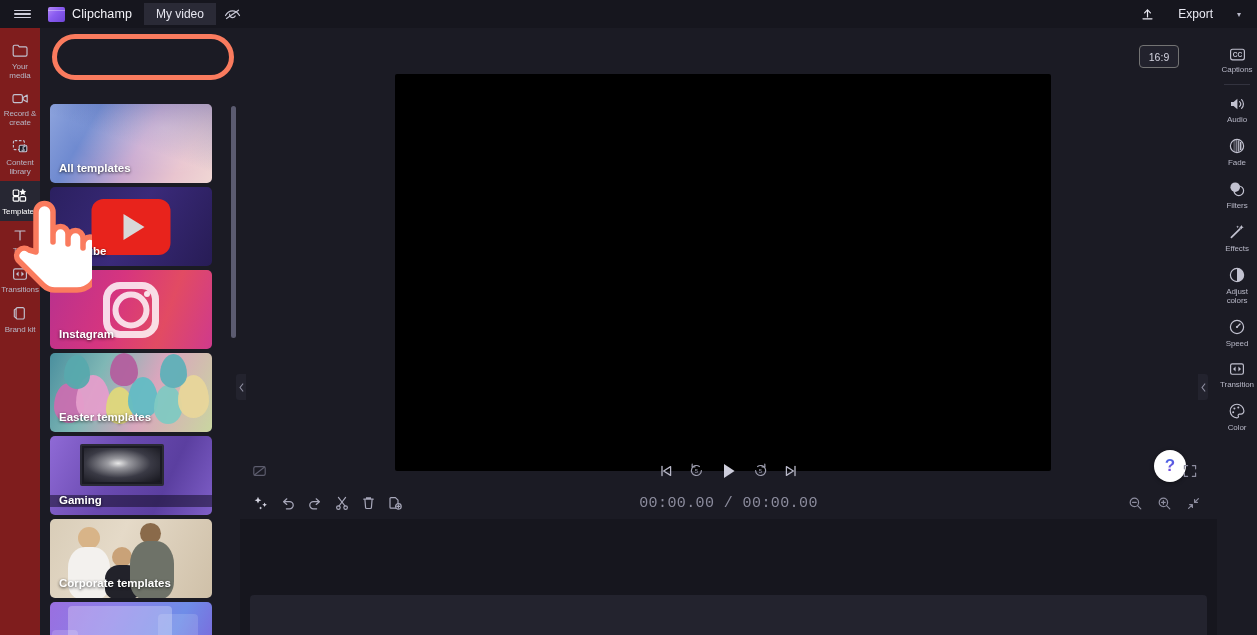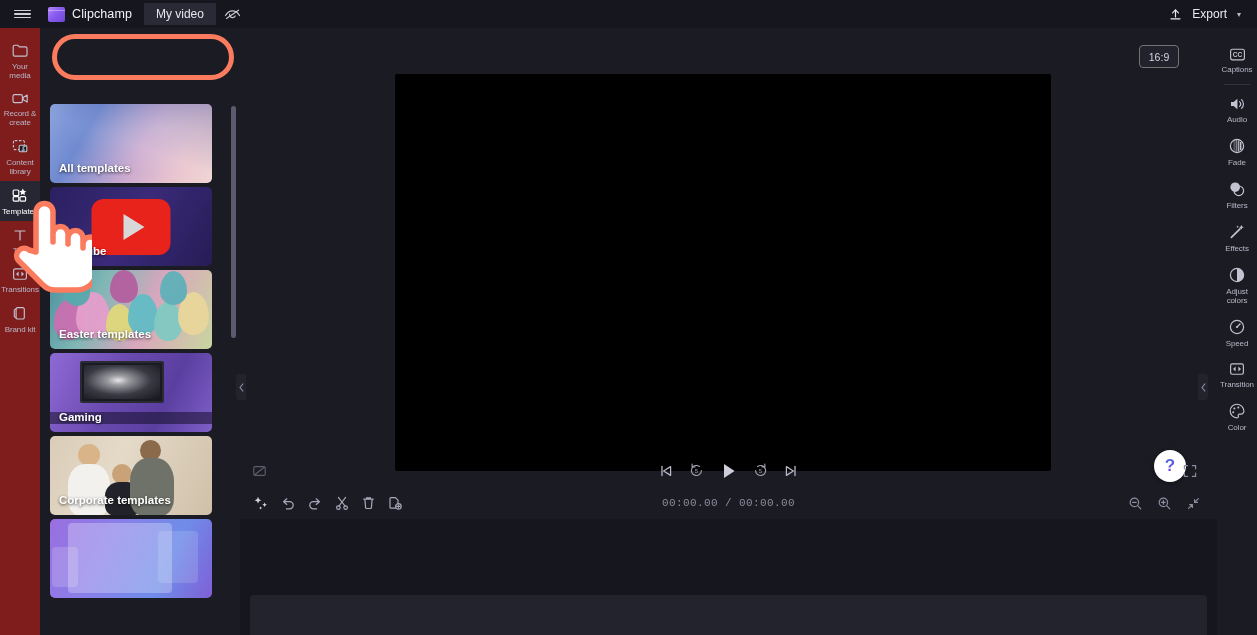--- a/index.html
+++ b/index.html
@@ -34,21 +34,21 @@
   }
   .brand-name { font-size:12.5px; color:#f2f2f7; letter-spacing:.1px; }
   .vtab {
     height:22px; padding:0 12px; display:flex; align-items:center;
     background:#2a2a36; border-radius:0; font-size:12px; color:#e6e6ef;
     margin-left:2px; cursor:pointer;
   }
   .eyeoff { width:34px; height:28px; display:flex; align-items:center; justify-content:center; cursor:pointer; }
   .spacer { flex:1; }
   .export-btn {
-    display:flex; align-items:center; gap:10px; height:22px; padding:0 10px 0 6px;
+    display:flex; align-items:center; gap:24px; height:22px; padding:0 10px 0 6px;
     margin-right:6px; border-radius:4px; font-size:12px; color:#e9e9f2; cursor:pointer;
   }
   .caret { font-size:8px; color:#b9b9c9; }
 
   
   .rail {
     position:absolute; top:28px; left:0; width:40px; height:607px;
     background:#7f1d1d; padding-top:8px;
   }
   .rail-item {
@@ -181,21 +181,21 @@
 
   
   .tl {
     position:absolute; top:487px; left:240px; width:977px; height:148px;
     background:#1b1b24;
   }
   .tl-toolbar { height:32px; display:flex; align-items:center; position:relative; }
   .tt-left { display:flex; align-items:center; gap:11px; padding-left:13px; }
   .tt-time {
     position:absolute; left:50%; transform:translateX(-50%);
-    font-size:11px; color:#8c8c9d; letter-spacing:.4px;
+    font-size:15px; color:#8c8c9d; letter-spacing:.4px;
     font-family:"Liberation Mono", monospace;
   }
   .tt-right { position:absolute; right:16px; display:flex; align-items:center; gap:14px; }
   .tl-body { position:absolute; top:32px; left:0; width:977px; height:116px; background:#16161e; }
   .tl-track {
     position:absolute; left:10px; top:76px; width:957px; height:40px;
     background:#23232e; border-radius:4px 4px 0 0;
   }
 
   
@@ -311,20 +311,24 @@
         <div class="tpl-label">All templates</div>
       </div>
 
       <div class="tpl-card c-yt">
         <div class="yt-logo">
             <div class="yt-tri"></div>
           </div>
         <div class="tpl-label">YouTube</div>
       </div>
 
+      <div class="tpl-card c-ig">
+        <div class="ig-logo"></div>
+        <div class="tpl-label">Instagram</div>
+      </div>
 
       <div class="tpl-card c-east">
         <div class="egg" style="left:4px;top:30px;width:30px;height:40px;background:#c96fb0;"></div>
         <div class="egg" style="left:26px;top:22px;width:34px;height:46px;background:#e59ecb;"></div>
         <div class="egg" style="left:56px;top:34px;width:27px;height:37px;background:#dfd87a;"></div>
         <div class="egg" style="left:78px;top:24px;width:30px;height:41px;background:#62bcc4;"></div>
         <div class="egg" style="left:104px;top:32px;width:28px;height:39px;background:#7fc9c2;"></div>
         <div class="egg" style="left:128px;top:22px;width:31px;height:43px;background:#e8d69a;"></div>
         <div class="egg" style="left:14px;top:2px;width:26px;height:34px;background:#57a9ad;"></div>
         <div class="egg" style="left:60px;top:0px;width:28px;height:33px;background:#b35f9e;"></div>

